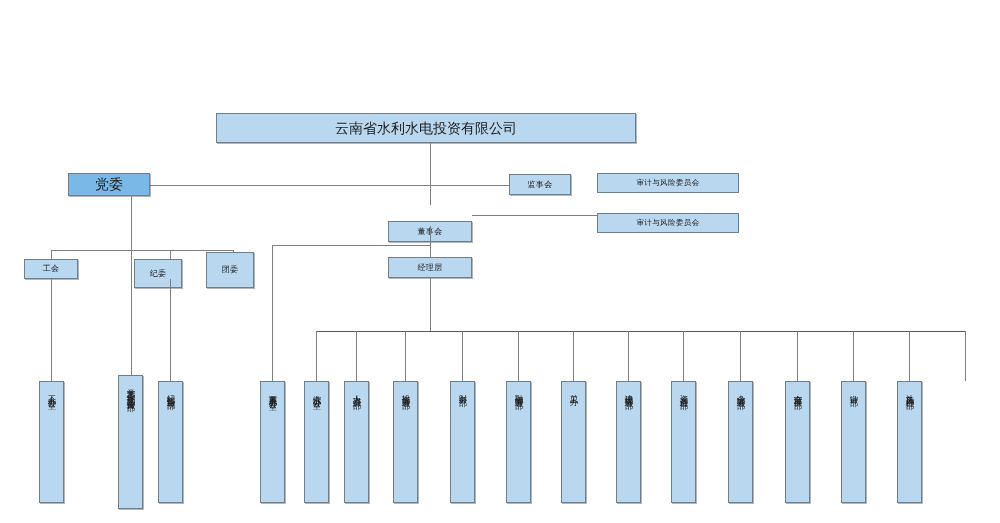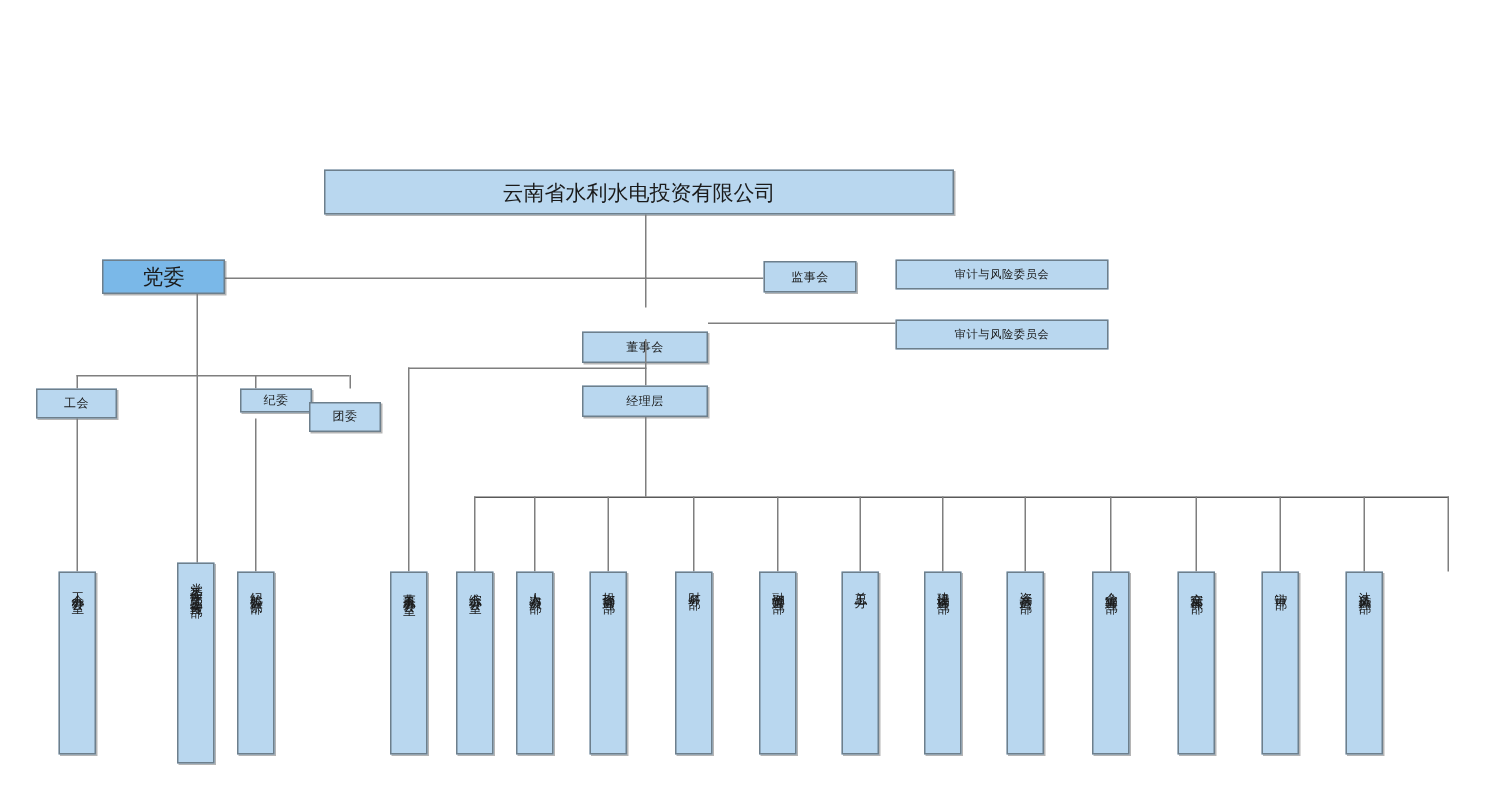--- a/index.html
+++ b/index.html
@@ -139,22 +139,22 @@
 
   <div class="ln v" style="left:131px; top:196px; height:54px;"></div>
   <div class="ln h" style="left:51px; top:250px; width:182px;"></div>
   <div class="ln v" style="left:51px; top:250px; height:9px;"></div>
   <div class="ln v" style="left:170px; top:250px; height:9px;"></div>
   <div class="ln v" style="left:233px; top:250px; height:9px;"></div>
 
   <div class="ln v" style="left:131px; top:250px; height:131px;"></div>
 
   <div class="box h-text" style="left:24px; top:259px; width:54px; height:20px;text-align:center;">工会</div>
-  <div class="box h-text" style="left:160px; top:259px; width:48px; height:16px;text-align:center;">纪委</div>
-  <div class="box h-text" style="left:206px; top:268px; width:48px; height:20px;">团委</div>
+  <div class="box h-text" style="left:134px; top:259px; width:48px; height:29px;text-align:center;">纪委</div>
+  <div class="box h-text" style="left:206px; top:252px; width:48px; height:36px;">团委</div>
 
   <div class="ln v" style="left:51px; top:279px; height:102px;"></div>
   <div class="ln v" style="left:170px; top:279px; height:102px;"></div>
 
   <div class="box v-text" style="left:39px; top:381px; width:25px; height:122px;">
     <span>工会办公室</span>
   </div>
   <div class="box v-text" style="left:118px; top:375px; width:25px; height:134px;">
     <span>党委工作部（党委宣传部）</span>
   </div>

